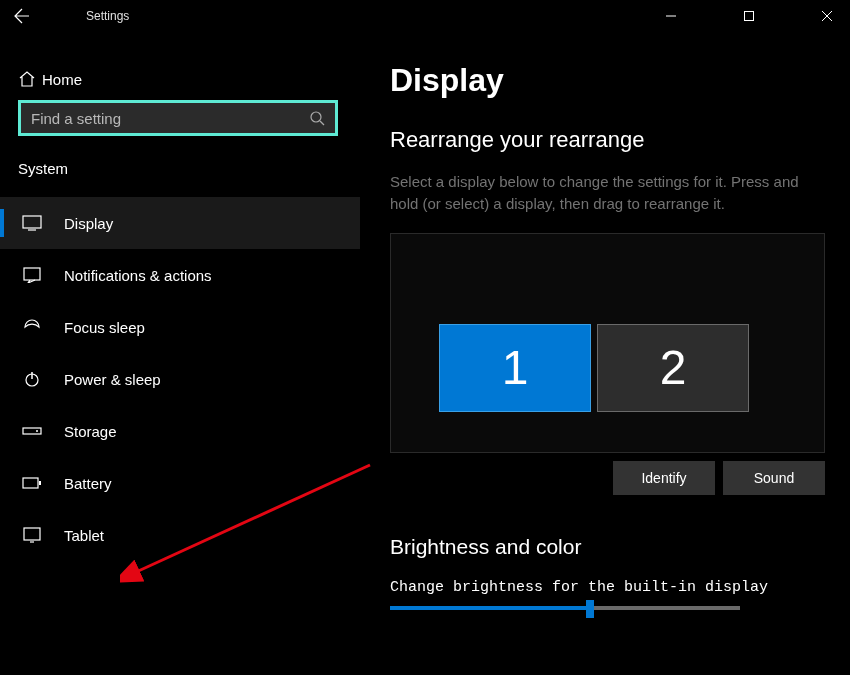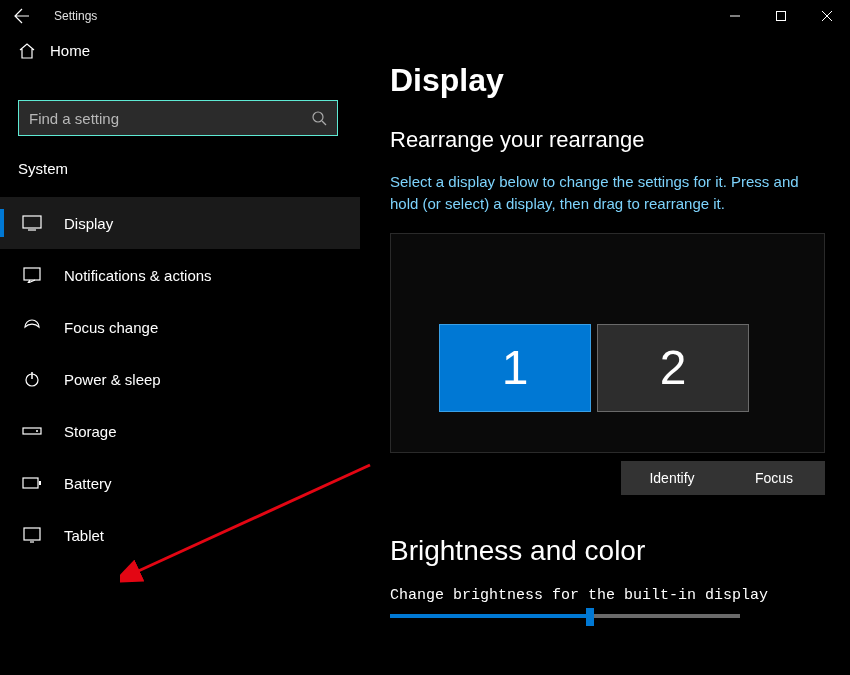--- a/index.html
+++ b/index.html
@@ -1,59 +1,59 @@
 <!DOCTYPE html>
 <html><head>
   <meta charset="utf-8">
   <style>
     * { margin: 0; padding: 0; box-sizing: border-box; font-family: "Segoe UI", sans-serif; }
     body { background: #000; width: 850px; height: 675px; overflow: hidden; color: #fff; position: relative; }
 
-    .titlebar { height: 32px; display: flex; align-items: center; }
+    .titlebar { height: 32px; display: flex; align-items: center; gap: 32px; }
     .titlebar .back { width: 44px; height: 32px; display: flex; align-items: center; justify-content: center; }
     .titlebar .title { font-size: 12px; color: #e0e0e0; padding-left: 10px; }
     .titlebar .spacer { flex: 1; }
     .winbtn { width: 46px; height: 32px; display: flex; align-items: center; justify-content: center; font-size: 10px; color: #fff; }
 
     .container { display: flex; height: calc(675px - 32px); }
 
     .sidebar { width: 360px; display: flex; flex-direction: column; }
-    .home-row { display: flex; align-items: flex-start; height: 46px; padding-left: 18px; margin-top: 10px; gap: 14px; }
+    .home-row { display: flex; align-items: flex-end; height: 46px; padding-left: 18px; margin-top: 10px; gap: 6px; }
     .home-row .icon { width: 18px; height: 18px; display: flex; align-items: center; justify-content: center; }
     .home-row .label { font-size: 15px; }
 
     .search-wrap { padding: 12px 18px 6px 18px; }
-    .searchbox { width: 320px; height: 36px; border: 1px solid #5eead4; background: #2b2b2b; display: flex; align-items: center; padding: 0 10px; justify-content: space-between; }
+    .searchbox { width: 320px; height: 36px; border: 3px solid #5eead4; background: #2b2b2b; display: flex; align-items: center; padding: 0 10px; justify-content: space-between; }
     .searchbox span.ph { color: #b8b8b8; font-size: 15px; }
 
     .section-label { padding: 18px 18px 8px 18px; font-weight: 400; font-size: 15px; }
 
     .nav { display: flex; flex-direction: column; margin-top: 12px; }
     .nav-item { height: 52px; display: flex; align-items: center; position: relative; padding-left: 22px; gap: 22px; }
     .nav-item .marker { position: absolute; left: 0; top: 12px; bottom: 12px; width: 4px; background: transparent; }
     .nav-item.active .marker { background: #0078d4; }
     .nav-item.active { background: #1a1a1a; }
     .nav-item .icon { width: 20px; height: 20px; display: flex; align-items: center; justify-content: center; color: #fff; }
     .nav-item .label { font-size: 15px; }
 
     .main { flex: 1; padding: 30px 30px 0 30px; overflow: hidden; }
     .main h1 { font-size: 32px; font-weight: 600; margin-bottom: 28px; }
     .main h2 { font-size: 22px; font-weight: 400; margin-bottom: 18px; }
-    .main p.desc { font-size: 15px; line-height: 1.45; color: #7dd3fc; margin-bottom: 18px; }
+    .main p.desc { font-size: 15px; line-height: 1.45; color: #737373; margin-bottom: 18px; }
 
     .arrange-area { width: 435px; height: 220px; border: 1px solid #2a2a2a; background: #0a0a0a; position: relative; }
     .monitors { position: absolute; top: 90px; left: 48px; display: flex; gap: 6px; }
     .monitor { height: 88px; display: flex; align-items: center; justify-content: center; font-size: 48px; font-weight: 300; }
     .monitor.m1 { width: 152px; background: #0078d4; border: 1px solid #3aa0e6; color: #fff; }
     .monitor.m2 { width: 152px; background: #2d2d2d; border: 1px solid #6a6a6a; color: #fff; }
 
-    .btn-row { display: flex; justify-content: flex-end; margin-top: 8px; width: 435px; }
+    .btn-row { display: flex; gap: 8px; justify-content: flex-end; margin-top: 8px; width: 435px; }
     .btn { width: 102px; height: 34px; background: #333333; color: #fff; border: none; font-size: 14px; display: flex; align-items: center; justify-content: center; }
 
-    .bright-h2 { font-size: 28px; font-weight: 400; margin-top: 40px; margin-bottom: 20px; }
+    .bright-h2 { font-size: 21px; font-weight: 400; margin-top: 40px; margin-bottom: 20px; }
     .slider-label { font-size: 15px; margin-bottom: 10px; font-family: Liberation Mono, monospace; }
     .slider { width: 350px; height: 4px; background: #6a6a6a; position: relative; margin-top: 8px; }
     .slider .fill { position: absolute; left: 0; top: 0; bottom: 0; width: 57%; background: #0078d4; }
     .slider .thumb { position: absolute; left: calc(57% - 4px); top: -6px; width: 8px; height: 18px; background: #0078d4; }
 
     
     .arrow-overlay { position: absolute; left: 120px; top: 455px; pointer-events: none; }
 
     svg { display: block; }
   </style>
@@ -129,21 +129,21 @@
           </span>
         <span class="label">Notifications &amp; actions</span>
       </div>
       <div class="nav-item">
         <div class="marker"></div>
         <span class="icon">
             <svg width="18" height="18" viewBox="0 0 18 18">
               <path d="M2 9 A7 7 0 0 1 16 9 A10 10 0 0 0 2 9 Z" stroke="#fff" fill="none" stroke-width="1.2"></path>
             </svg>
           </span>
-        <span class="label">Focus change</span>
+        <span class="label">Focus sleep</span>
       </div>
       <div class="nav-item">
         <div class="marker"></div>
         <span class="icon">
             <svg width="18" height="18" viewBox="0 0 18 18">
               <circle cx="9" cy="10" r="6" stroke="#fff" fill="none" stroke-width="1.2"></circle>
               <path d="M9 2 V9" stroke="#fff" stroke-width="1.5"></path>
             </svg>
           </span>
         <span class="label">Power &amp; sleep</span>
@@ -194,21 +194,21 @@
         <div class="monitor m2">
             <span>2</span>
           </div>
       </div>
     </div>
     <div class="btn-row">
       <div class="btn">
           <span>Identify</span>
         </div>
       <div class="btn">
-          <span>Focus</span>
+          <span>Sound</span>
         </div>
     </div>
 
     <div class="bright-h2">Brightness and color</div>
     <div class="slider-label">Change brightness for the built-in display</div>
     <div class="slider">
       <div class="fill"></div>
       <div class="thumb"></div>
     </div>
   </div>

